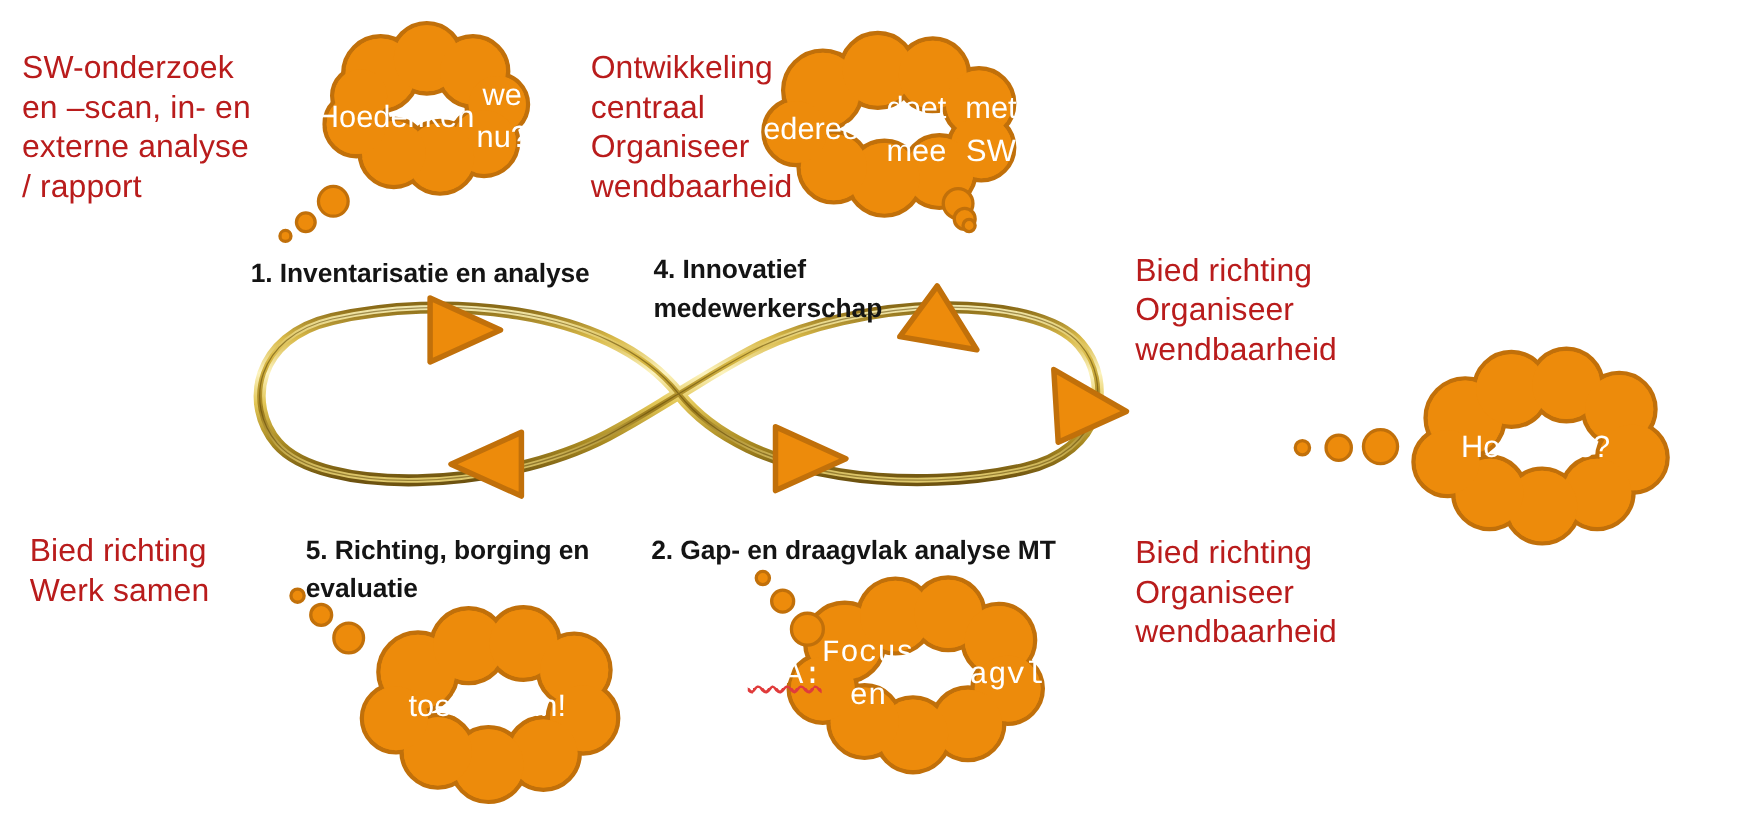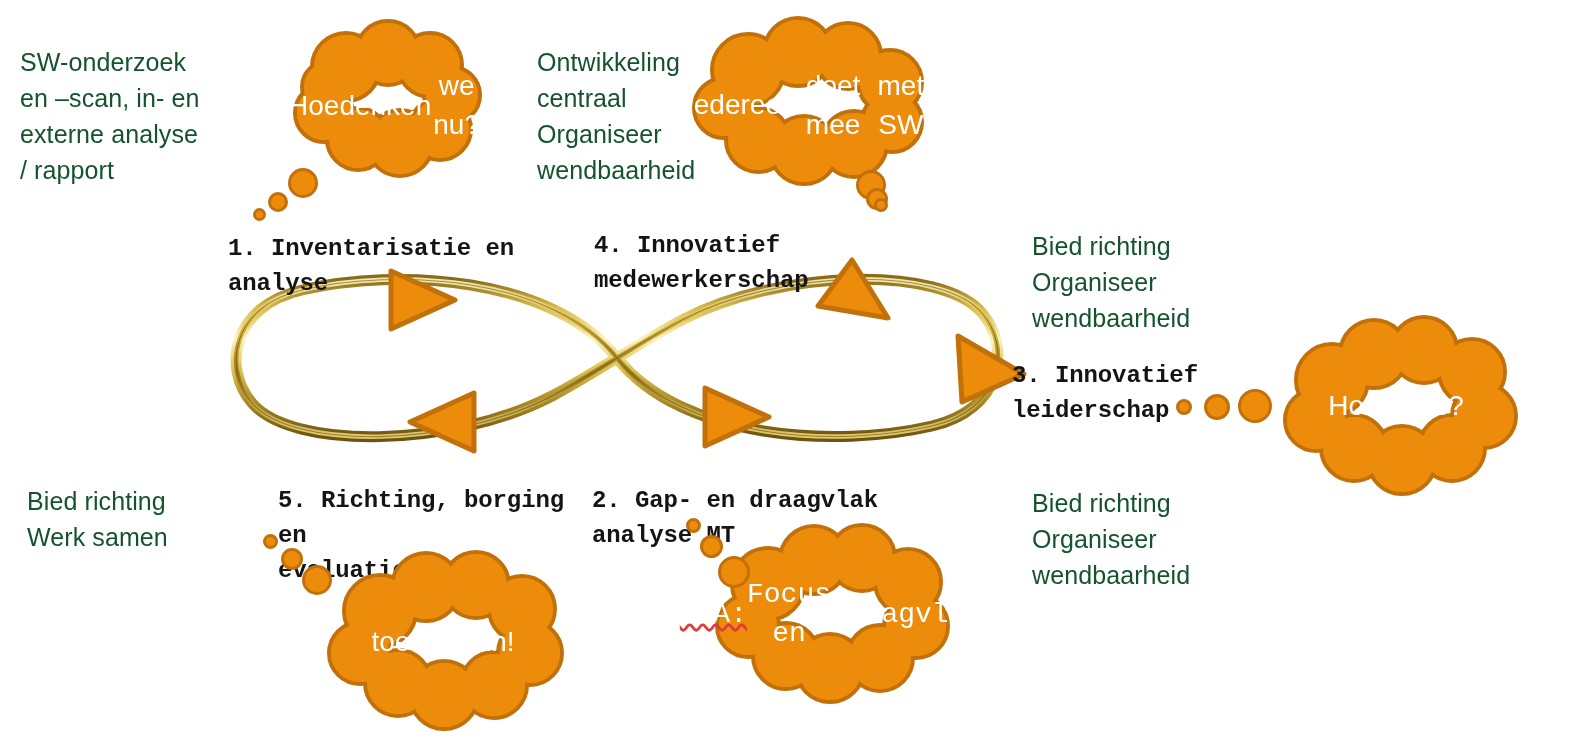--- a/index.html
+++ b/index.html
@@ -14,36 +14,35 @@
     position: relative;
     width: 1580px;
     height: 742px;
     background: #ffffff;
     overflow: hidden;
   }
 
   
   .note {
     position: absolute;
-    color: #14532d;
-    font-size: 25px;
+    color: #b91c1c;
+    font-size: 29px;
     line-height: 36px;
     font-weight: 400;
     white-space: pre-line;
     letter-spacing: 0.1px;
   }
   .step-label {
     position: absolute;
     color: #141414;
     font-size: 24px;
     line-height: 35px;
     font-weight: bold;
     white-space: pre-line;
     letter-spacing: -0.1px;
-    font-family: Liberation Mono, monospace;
   }
 
   
   .bubble {
     position: absolute;
   }
   .bubble svg {
     display: block;
     overflow: visible;
   }
@@ -197,21 +196,20 @@
 
   <div class="note" style="left:1032px; top:485px; width:200px;">Bied richting
 Organiseer
 wendbaarheid</div>
 
   <div class="step-label" style="left:228px; top:231px; width:330px;">1. Inventarisatie en analyse</div>
 
   <div class="step-label" style="left:594px; top:228px; width:260px;">4. Innovatief
 medewerkerschap</div>
 
-  <div class="step-label" style="left:1012px; top:358px; width:300px;">3. Innovatief leiderschap</div>
 
   <div class="step-label" style="left:230px; top:483px; width:300px;margin-left:48px;">5. Richting, borging en
 evaluatie</div>
 
   <div class="step-label" style="left:592px; top:483px; width:400px;">2. Gap- en draagvlak analyse MT</div>
 
   <div class="bubble" style="left:288px; top:25px; width:194px; height:160px;">
     <svg width="194" height="160" viewBox="0 0 194 160">
       <g fill="#ED8B0B" stroke="#C1700A" stroke-width="4">
         <circle cx="58" cy="42" r="34"></circle>
@@ -239,21 +237,21 @@
     <div class="bubble-text">
       <span>Hoe</span>
       <span>denken</span>
       <span>we nu?</span>
     </div>
   </div>
   <div class="dot" style="left:288px; top:168px; width:30px; height:30px;"></div>
   <div class="dot" style="left:268px; top:192px; width:20px; height:20px;"></div>
   <div class="dot" style="left:253px; top:208px; width:13px; height:13px;"></div>
 
-  <div class="bubble" style="left:686px; top:22px; width:246px; height:165px;">
+  <div class="bubble" style="left:686px; top:34px; width:246px; height:165px;">
     <svg width="246" height="165" viewBox="0 0 246 165">
       <g fill="#ED8B0B" stroke="#C1700A" stroke-width="4">
         <circle cx="62" cy="48" r="36"></circle>
         <circle cx="112" cy="30" r="34"></circle>
         <circle cx="162" cy="34" r="33"></circle>
         <circle cx="204" cy="60" r="32"></circle>
         <circle cx="206" cy="100" r="30"></circle>
         <circle cx="168" cy="122" r="33"></circle>
         <circle cx="118" cy="128" r="34"></circle>
         <circle cx="72" cy="118" r="32"></circle>

